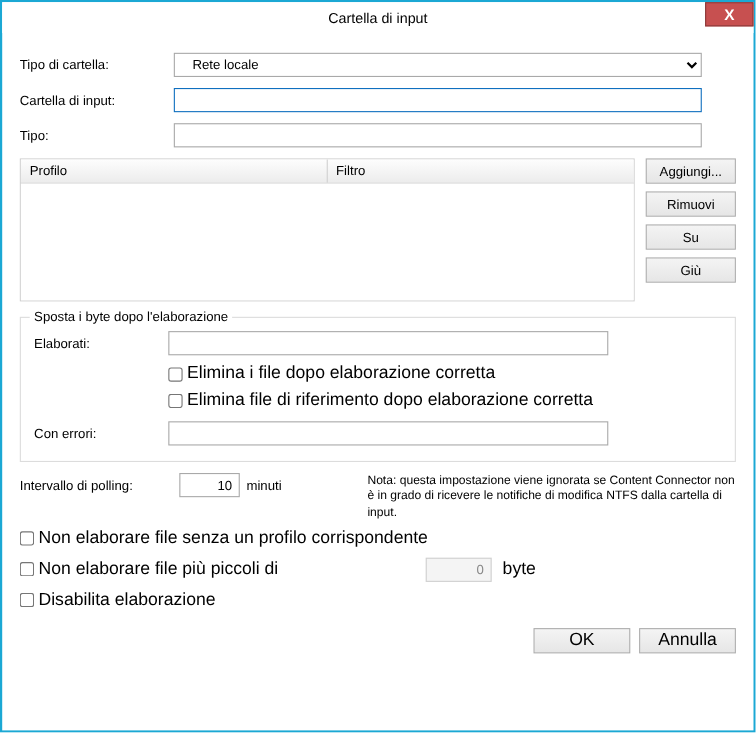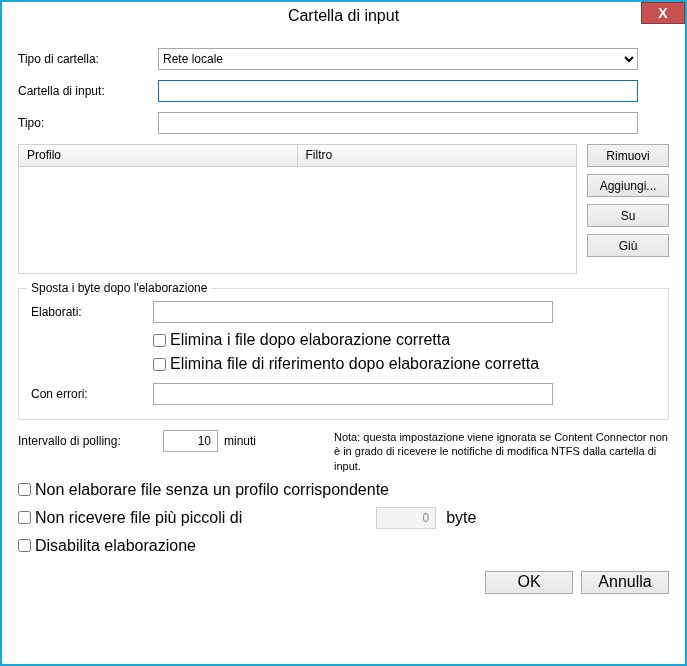--- a/index.html
+++ b/index.html
@@ -19,21 +19,21 @@
   }
   .titlebar {
     height: 28px;
     background: #fff;
     display: flex;
     align-items: center;
     justify-content: center;
     position: relative;
   }
   .titlebar-text {
-    font-size: 16px;
+    font-size: 13px;
   }
   .close-btn {
     position: absolute;
     right: 0;
     top: 0;
     width: 44px;
     height: 22px;
     background: #c75050;
     color: #fff;
     font-size: 14px;
@@ -55,21 +55,21 @@
   .form-label {
     width: 140px;
     font-size: 12px;
   }
   .form-select {
     flex: 1;
     max-width: 480px;
     height: 22px;
     border: 1px solid #a9a9a9;
     font-size: 12px;
-    padding-left: 0;
+    padding-left: 12px;
     background: #fff;
   }
   .form-input {
     flex: 1;
     max-width: 480px;
     height: 22px;
     border: 1px solid #a9a9a9;
     font-size: 12px;
     padding: 0 4px;
     background: #fff;
@@ -256,22 +256,22 @@
 
     <div class="table-section">
       <div class="table-wrap">
         <div class="table-header">
           <div class="th col1">Profilo</div>
           <div class="th col2">Filtro</div>
         </div>
         <div class="table-body"></div>
       </div>
       <div class="btn-col">
+        <button class="btn">Aggiungi...</button>
         <button class="btn">Rimuovi</button>
-        <button class="btn">Aggiungi...</button>
         <button class="btn">Su</button>
         <button class="btn">Giù</button>
       </div>
     </div>
 
     <div class="fieldset">
       <span class="fieldset-legend">Sposta i byte dopo l'elaborazione</span>
 
       <div class="fs-row">
         <span class="fs-label">Elaborati:</span>
@@ -303,21 +303,21 @@
         <div class="note">Nota: questa impostazione viene ignorata se Content Connector non è in grado di ricevere le notifiche di modifica NTFS dalla cartella di input.</div>
       </div>
 
       <div class="opt-row">
         <input type="checkbox" class="chk" style="">
         <span class="chk-label">Non elaborare file senza un profilo corrispondente</span>
       </div>
 
       <div class="opt-row">
         <input type="checkbox" class="chk" style="">
-        <span class="chk-label">Non ricevere file più piccoli di</span>
+        <span class="chk-label">Non elaborare file più piccoli di</span>
         <input class="size-input" type="text" disabled="" value="0" style="">
         <span class="chk-label" style="margin-left:6px;">byte</span>
       </div>
 
       <div class="opt-row">
         <input type="checkbox" class="chk" style="">
         <span class="chk-label">Disabilita elaborazione</span>
       </div>
     </div>
 

